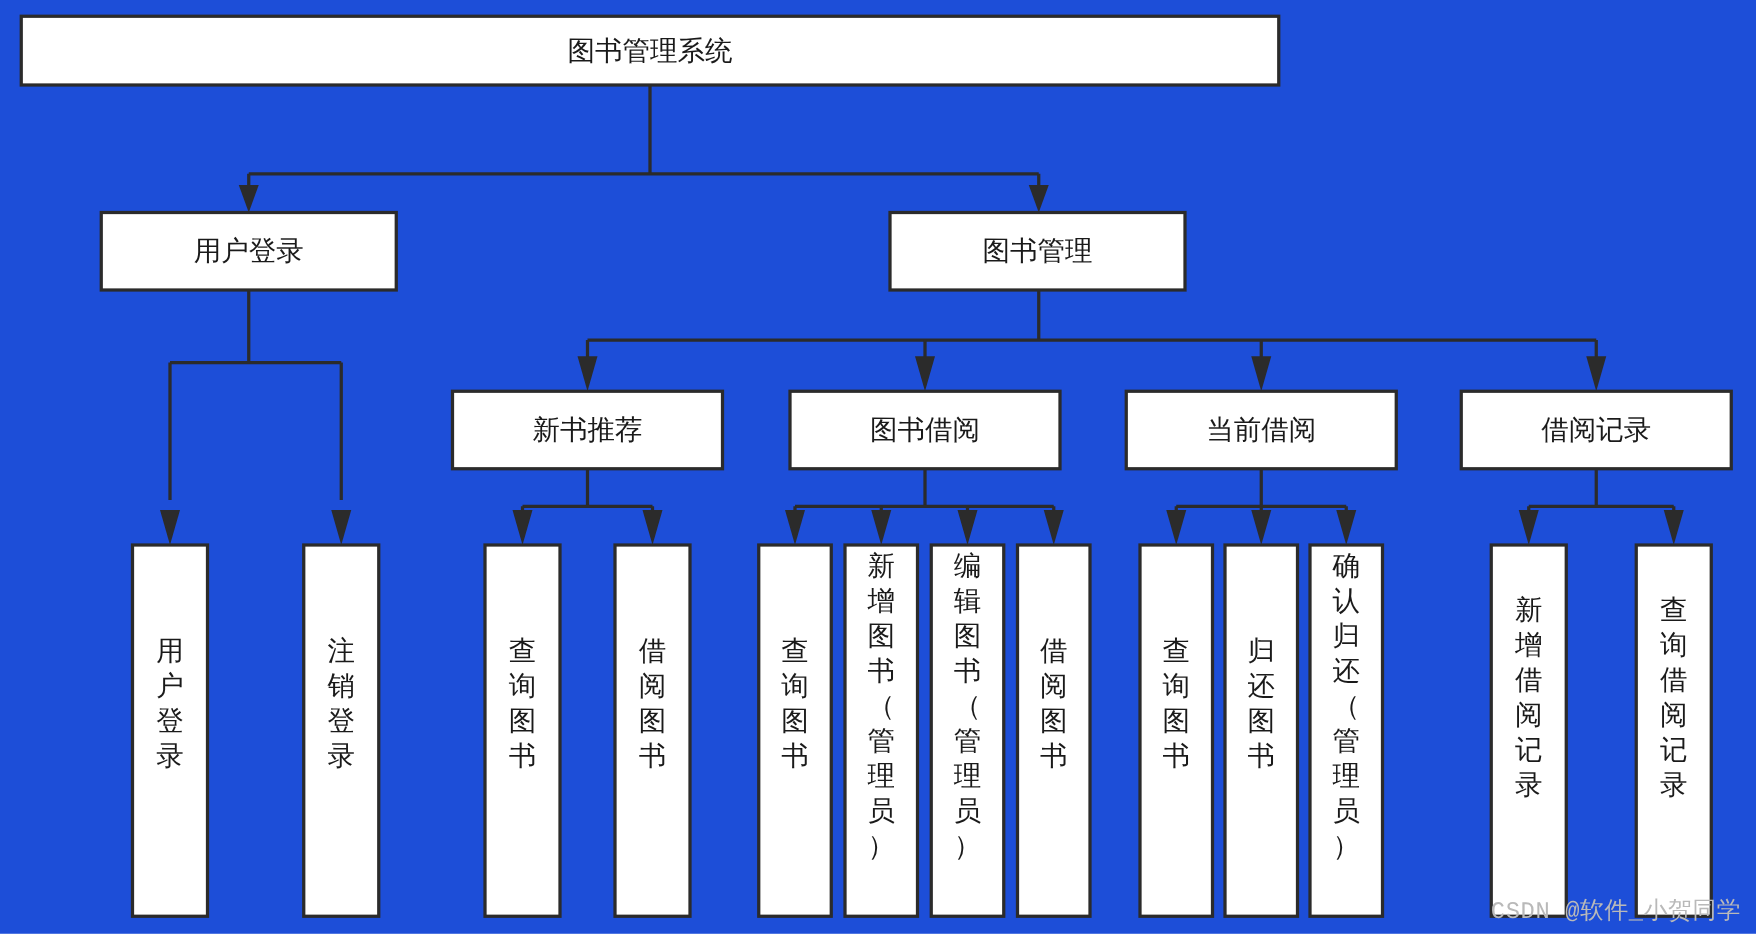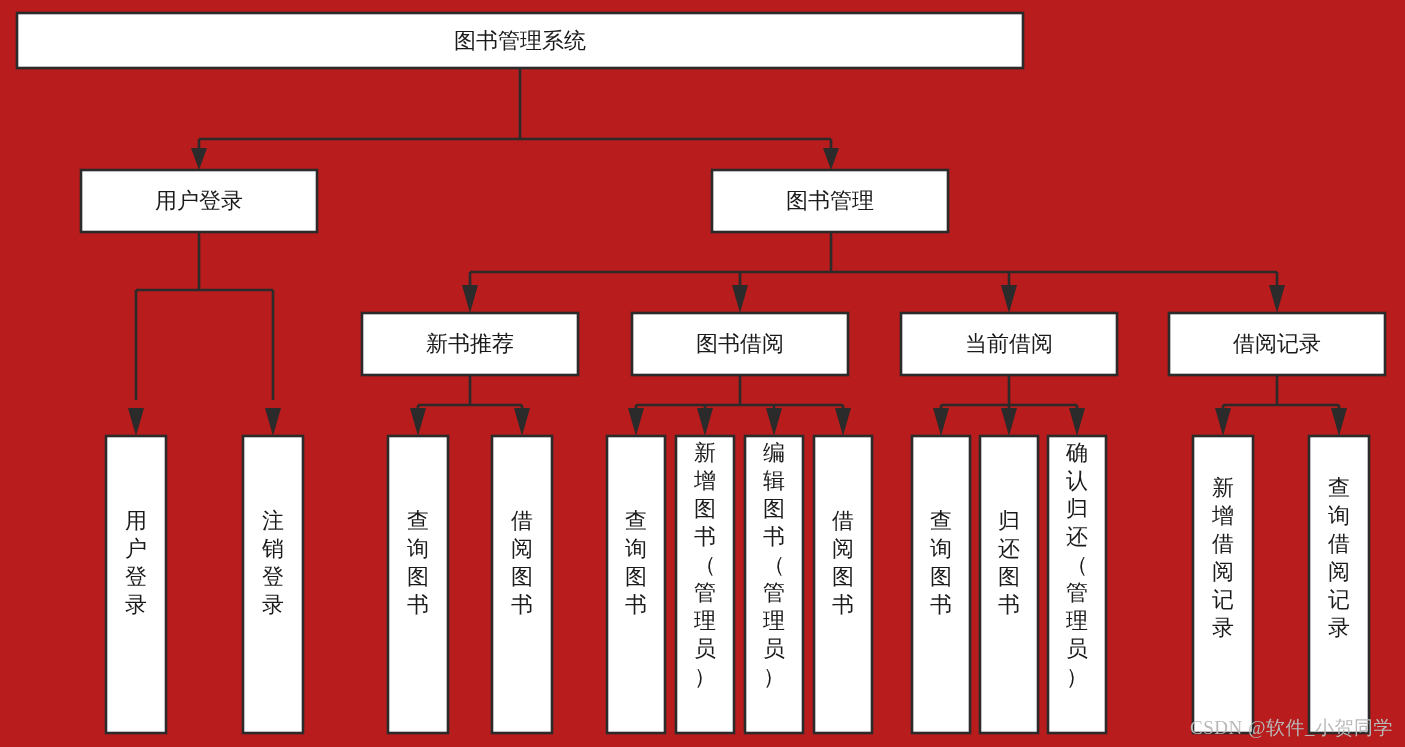--- a/index.html
+++ b/index.html
@@ -11,21 +11,21 @@
     font-family: "DejaVu Sans", "Liberation Sans", sans-serif;
     width: 1405px;
     height: 747px;
     overflow: hidden;
     position: relative;
   }
   #diagram-root {
     position: relative;
     width: 1405px;
     height: 747px;
-    background: #b91c1c;
+    background: #1d4ed8;
   }
   svg#tree-svg {
     position: absolute;
     left: 0;
     top: 0;
     width: 1405px;
     height: 747px;
     display: block;
   }
   .node-box {
@@ -53,21 +53,21 @@
   .node-label-v {
     font-family: "DejaVu Sans", "Liberation Sans", sans-serif;
     font-size: 22px;
     fill: #1a1a1a;
     text-anchor: middle;
   }
   .watermark-text {
     position: absolute;
     right: 12px;
     bottom: 6px;
-    font-family: Liberation Serif, serif;
+    font-family: Liberation Mono, monospace;
     font-size: 19px;
     color: #b9b9b9;
     white-space: nowrap;
     letter-spacing: 0.5px;
     pointer-events: none;
   }
 </style>
 </head>
 <body>
 

